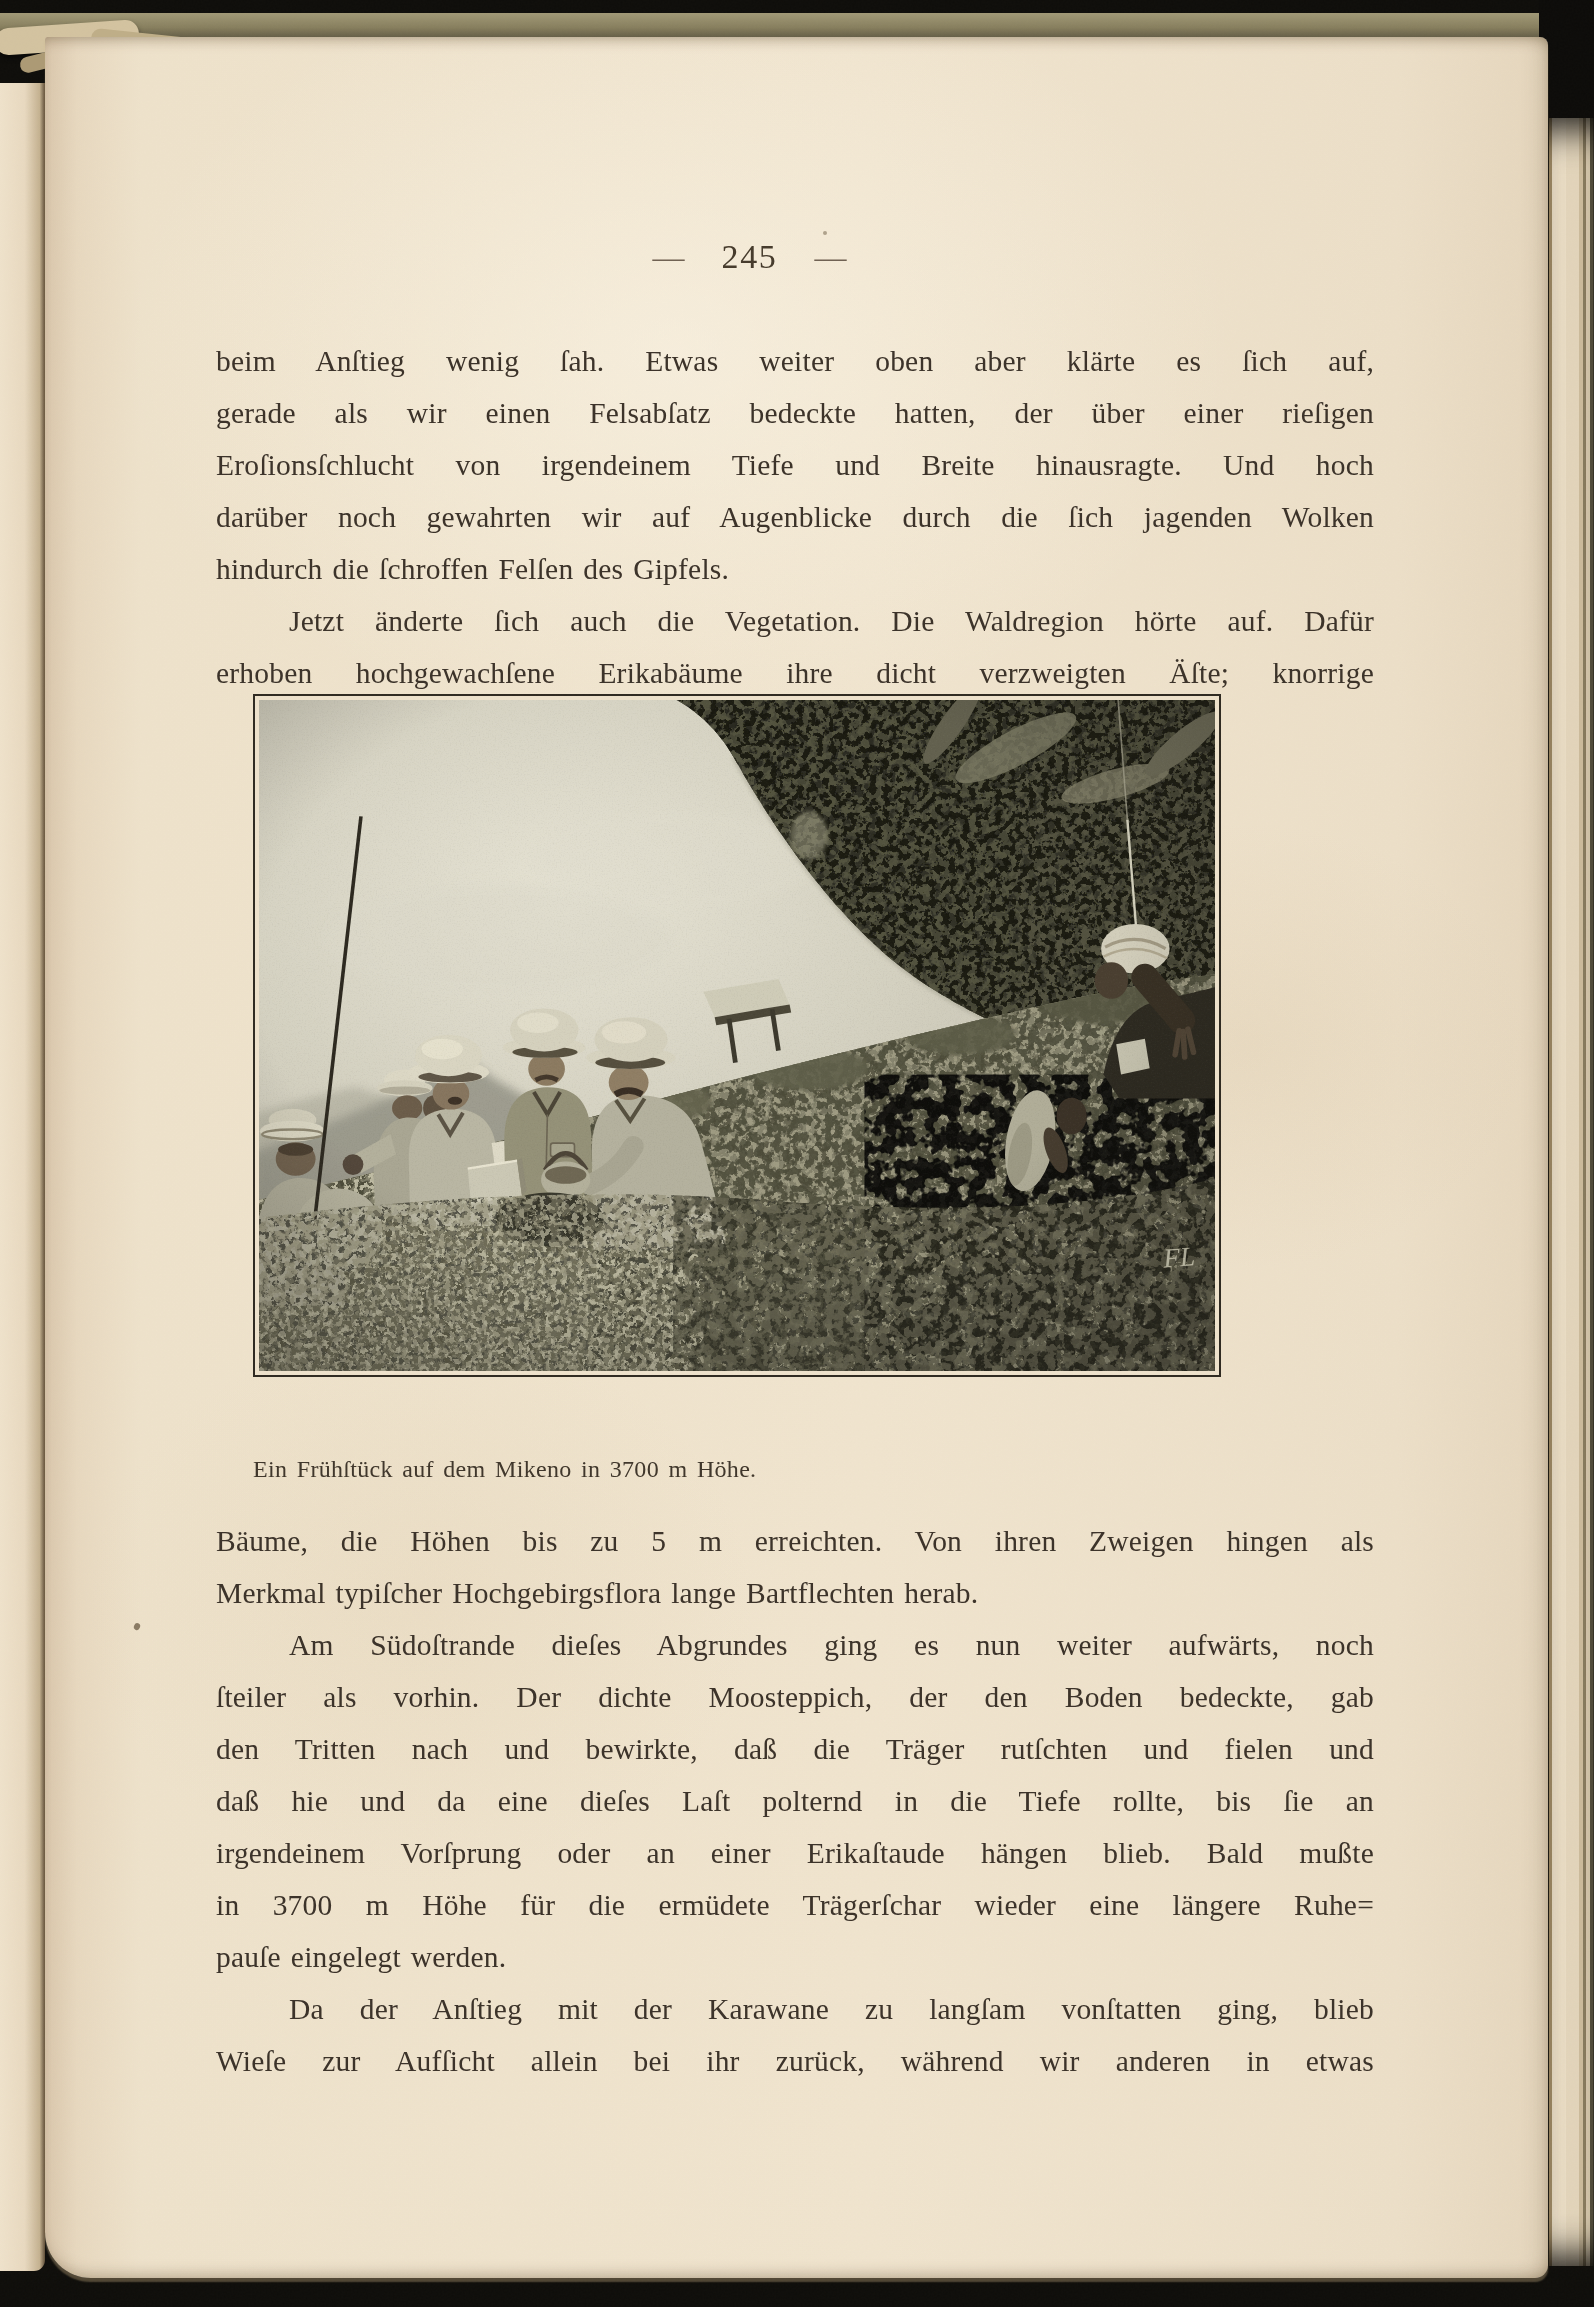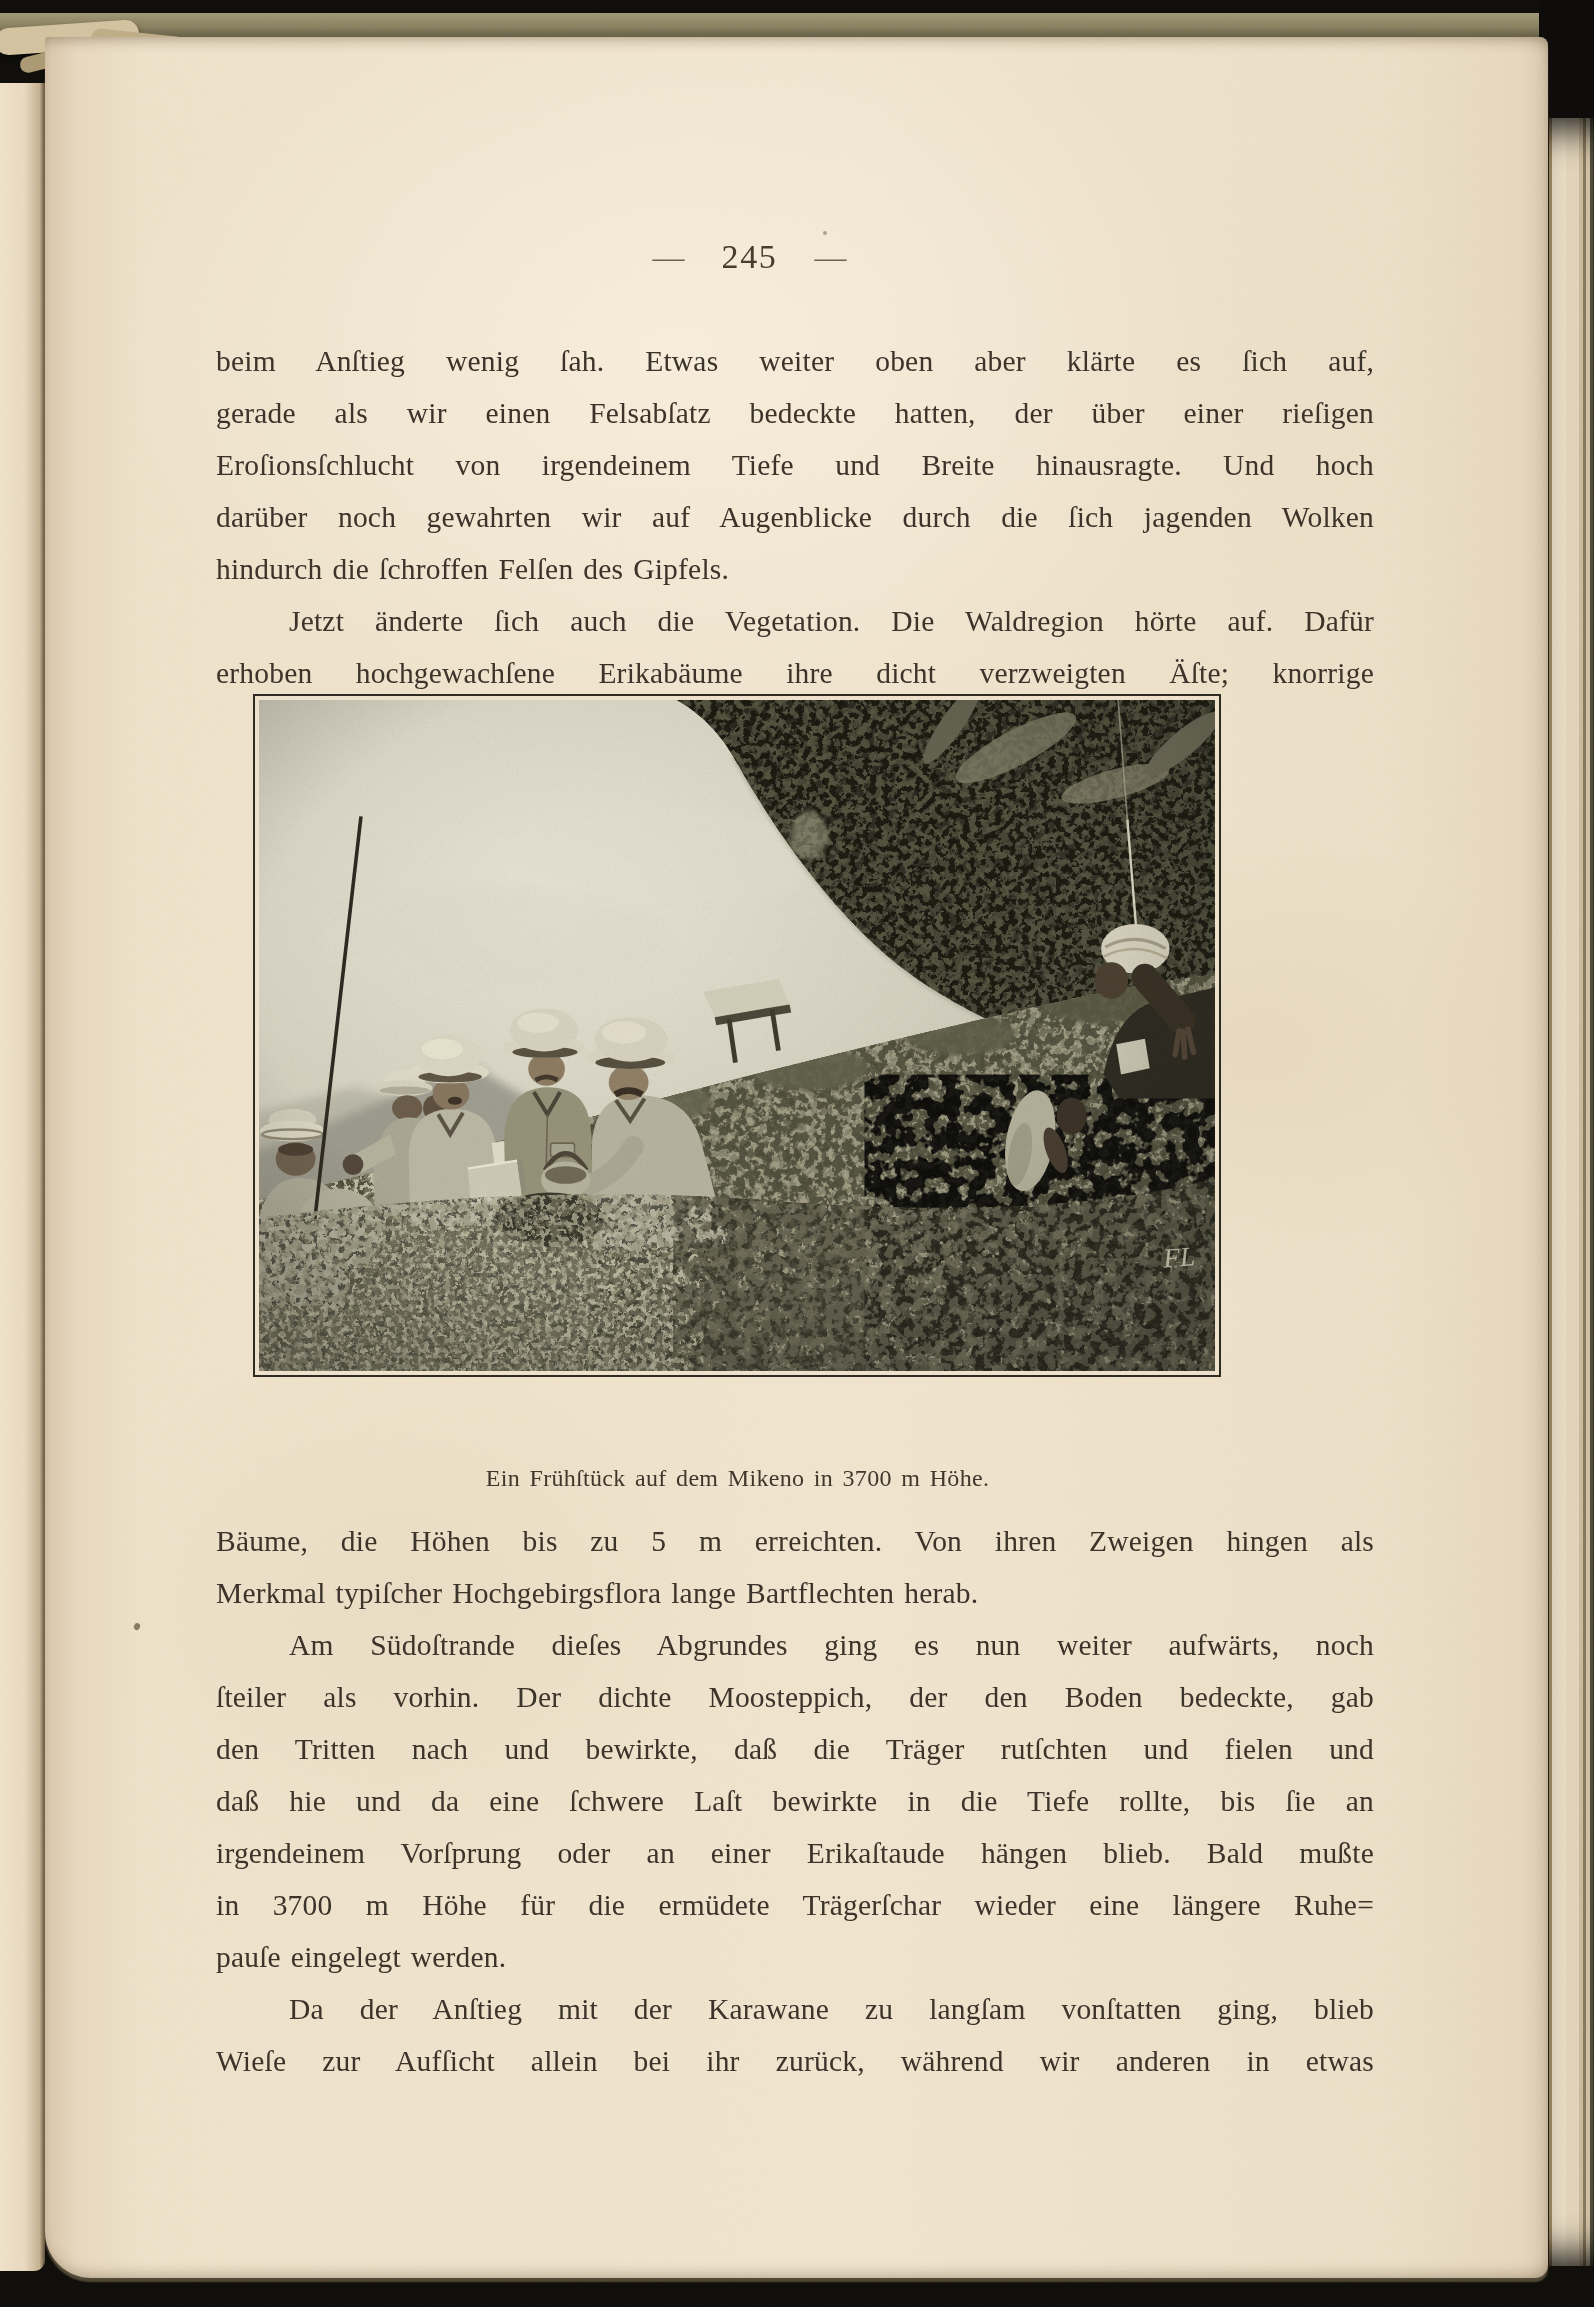--- a/index.html
+++ b/index.html
@@ -54,22 +54,22 @@
   .tb-lower{left:171px;top:1478px;font-family:Liberation Serif, serif;}
   .line{line-height:52px;letter-spacing:0.2px;word-spacing:2.4px;}
   .line.j{text-align:justify;text-align-last:justify;}
   .line.ind{padding-left:73px;}
 
   
   .plate{position:absolute;left:208px;top:657px;margin:0;width:956px;height:671px;
     border:2.4px solid #2f2a21;padding:4px;background:#eee2cc;}
   .plate svg{display:block;width:100%;height:100%;}
 
-  .caption{position:absolute;left:208px;top:1419px;width:969px;text-align:center;
-    font-size:24px;color:#3f362b;letter-spacing:0.3px;word-spacing:3.2px;margin-top:9px;}
+  .caption{position:absolute;left:208px;top:1419px;width:969px;text-align:left;
+    font-size:24px;color:#3f362b;letter-spacing:0.3px;word-spacing:3.2px;}
 
   .speck{position:absolute;background:#6a5a42;border-radius:50%;opacity:.75;}
   .sp1{left:89px;top:1586px;width:5.6px;height:7.2px;transform:rotate(24deg);}
   .sp2{left:778px;top:194px;width:4px;height:4px;opacity:.5;}
 
   .grain{position:absolute;left:0;top:0;pointer-events:none;opacity:.55;}
 </style>
 </head>
 <body>
 
@@ -329,21 +329,21 @@
     </figure>
 
     <div class="caption">Ein Frühſtück auf dem Mikeno in 3700 m Höhe.</div>
 
     <div class="textblock tb-lower">
       <div class="line j">Bäume, die Höhen bis zu 5 m erreichten. Von ihren Zweigen hingen als</div>
       <div class="line">Merkmal typiſcher Hochgebirgsflora lange Bartflechten herab.</div>
       <div class="line j ind">Am Südoſtrande dieſes Abgrundes ging es nun weiter aufwärts, noch</div>
       <div class="line j">ſteiler als vorhin. Der dichte Moosteppich, der den Boden bedeckte, gab</div>
       <div class="line j">den Tritten nach und bewirkte, daß die Träger rutſchten und fielen und</div>
-      <div class="line j">daß hie und da eine ſchwere Laſt bewirkte in die Tiefe rollte, bis ſie an</div>
+      <div class="line j">daß hie und da eine dieſes Laſt polternd in die Tiefe rollte, bis ſie an</div>
       <div class="line j">irgendeinem Vorſprung oder an einer Erikaſtaude hängen blieb. Bald mußte</div>
       <div class="line j">in 3700 m Höhe für die ermüdete Trägerſchar wieder eine längere Ruhe=</div>
       <div class="line">pauſe eingelegt werden.</div>
       <div class="line j ind">Da der Anſtieg mit der Karawane zu langſam vonſtatten ging, blieb</div>
       <div class="line j">Wieſe zur Aufſicht allein bei ihr zurück, während wir anderen in etwas</div>
     </div>
 
     <div class="speck sp1"></div>
     <div class="speck sp2"></div>
   </div>

